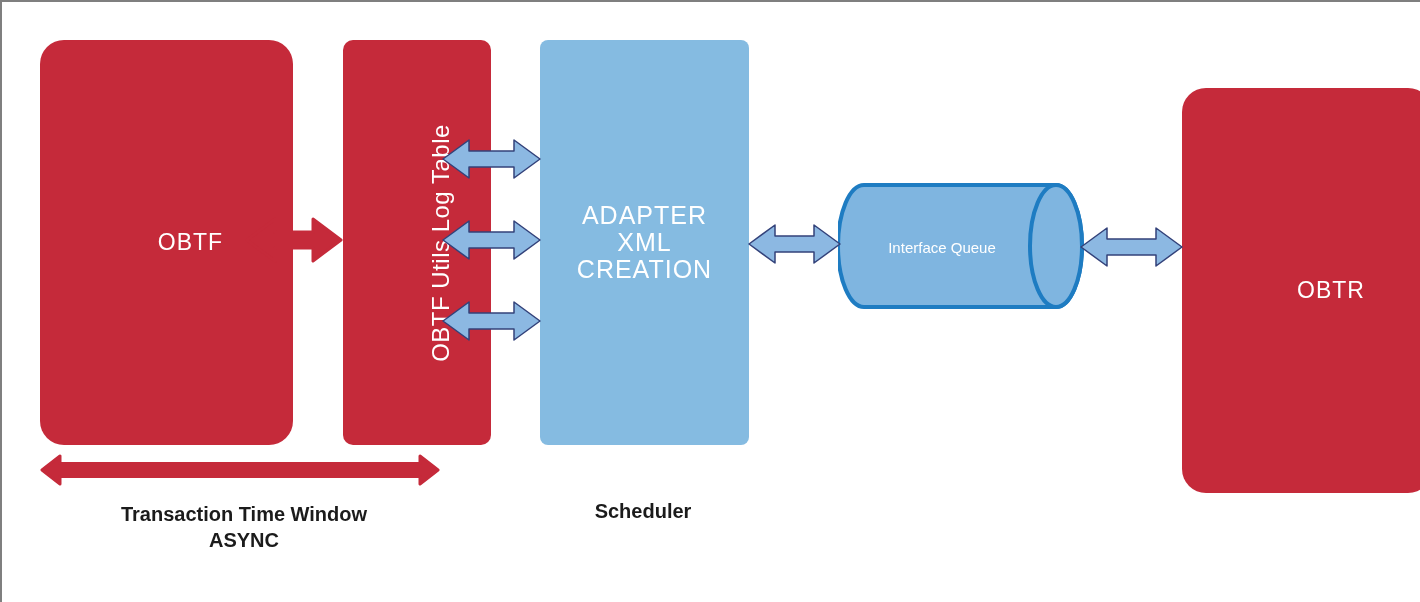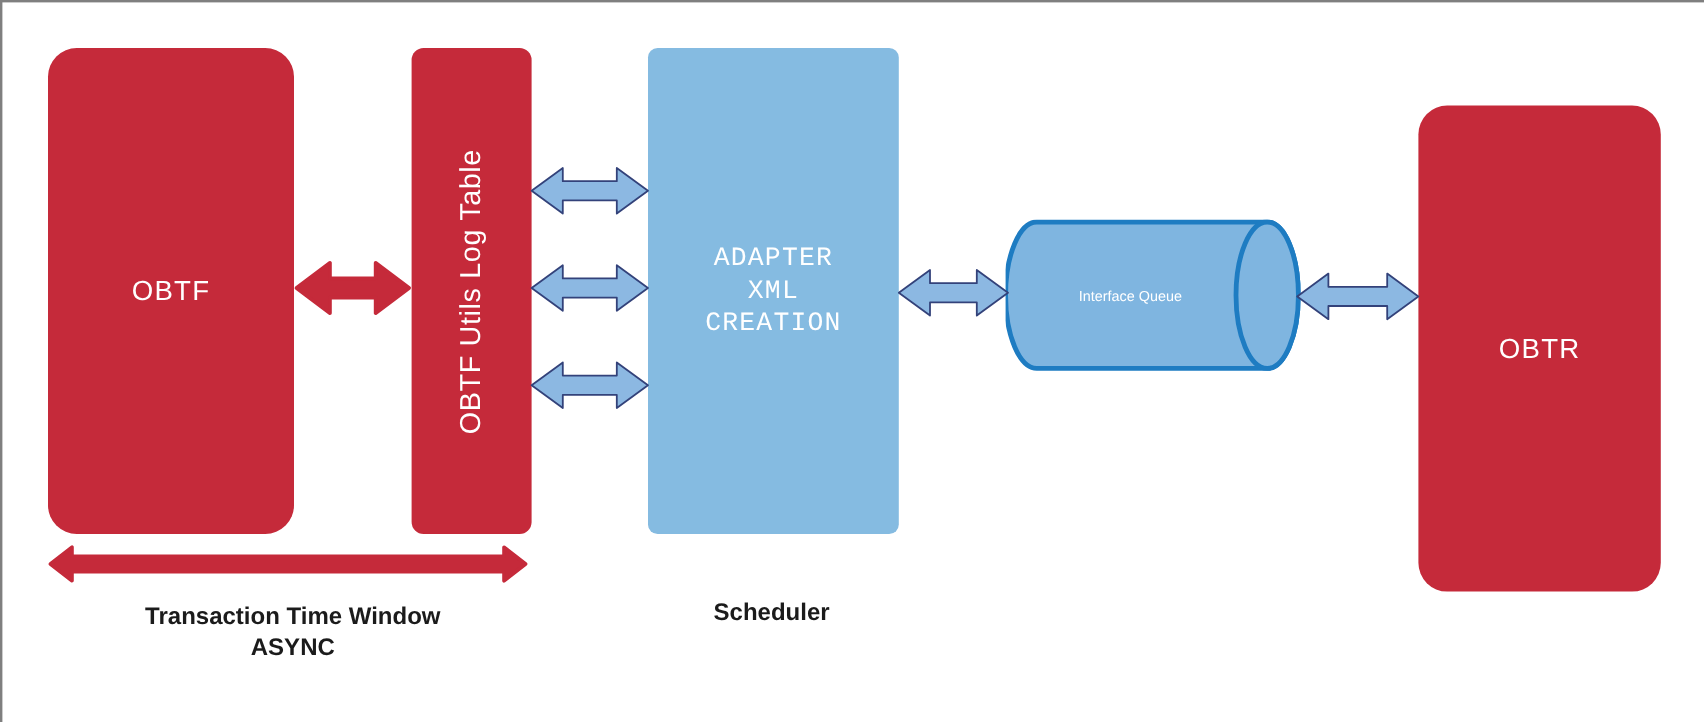--- a/index.html
+++ b/index.html
@@ -11,37 +11,37 @@
     border-left:2px solid var(--border_gray,#7f7f7f);
     box-sizing:border-box;
     overflow:hidden;
     font-family:"Liberation Sans", sans-serif;
   }
   .node{
     position:absolute;
     display:flex;align-items:center;justify-content:center;
     color:#ffffff;text-align:center;
   }
-  .node-red{background:var(--node_red,#C52A3A);}
+  .node-red{background:var(--node_red,#C52A3A);padding-left:48px;}
   .node-blue{background:var(--node_blue,#85BBE1);}
   .obtf-box{left:38px;top:38px;width:205px;height:405px;border-radius:24px;}
   .obtr-box{left:1180px;top:38px;width:202px;height:405px;border-radius:24px;margin-top:48px;}
   .log-box{left:341px;top:38px;width:100px;height:405px;border-radius:10px;}
   .adapter-box{left:538px;top:38px;width:209px;height:405px;border-radius:8px;}
   .endpoint-label{font-size:23px;letter-spacing:1px;}
   .log-label{
     transform:rotate(-90deg);
     white-space:nowrap;
     font-size:24px;letter-spacing:0.5px;
   }
-  .adapter-label{font-size:22px;line-height:27px;letter-spacing:1px;font-family:Liberation Mono, monospace;}
+  .adapter-label{font-size:25px;line-height:27px;letter-spacing:1px;}
   .queue-label-wrap{
     position:absolute;left:838px;top:181px;width:204px;height:128px;
     display:flex;align-items:center;justify-content:center;
-    color:#ffffff;font-size:12px;
+    color:#ffffff;font-size:15px;
     pointer-events:none;
   }
   .overlay{position:absolute;left:0;top:0;width:1420px;height:602px;pointer-events:none;}
   .arrow-red{
     fill:var(--node_red,#C52A3A);
     stroke:var(--node_red,#C52A3A);
     stroke-width:3;stroke-linejoin:round;stroke-linecap:round;
   }
   .arrow-blue{
     fill:var(--arrow_blue,#8CB8E2);

